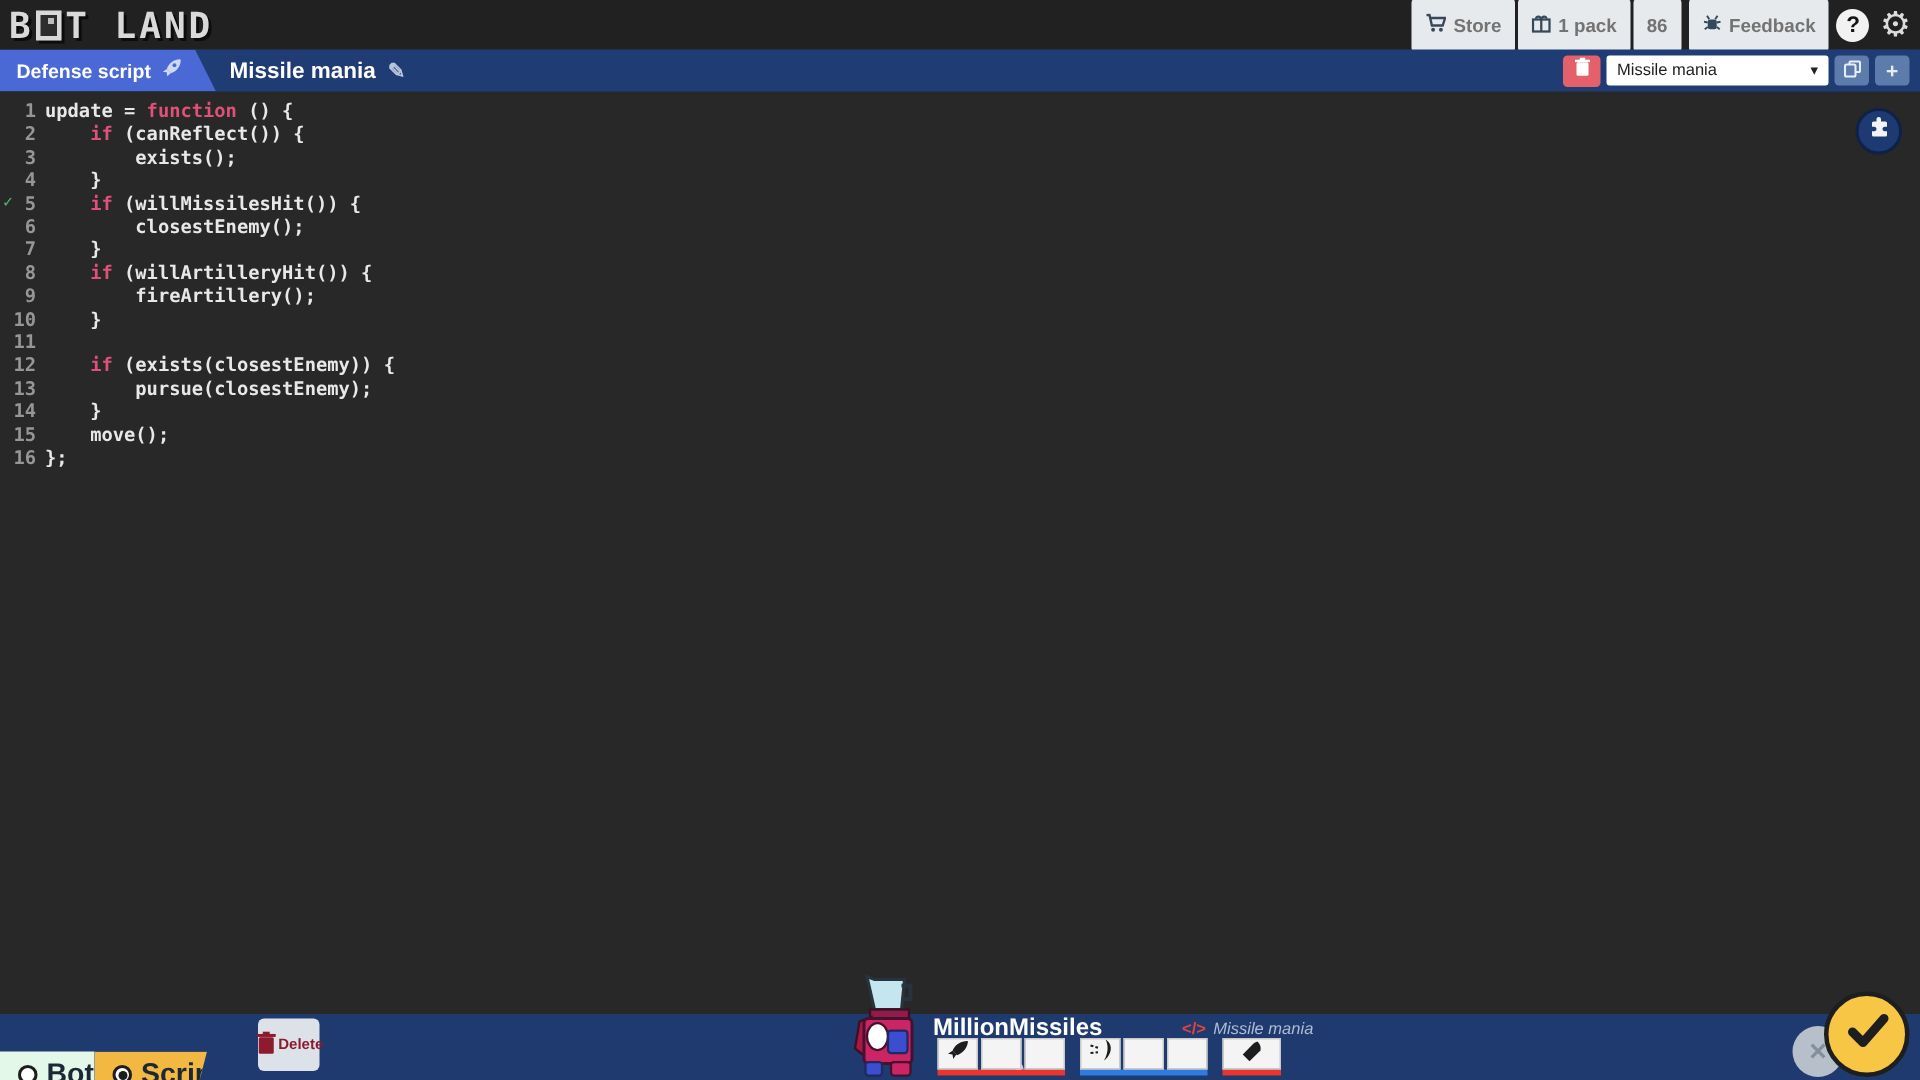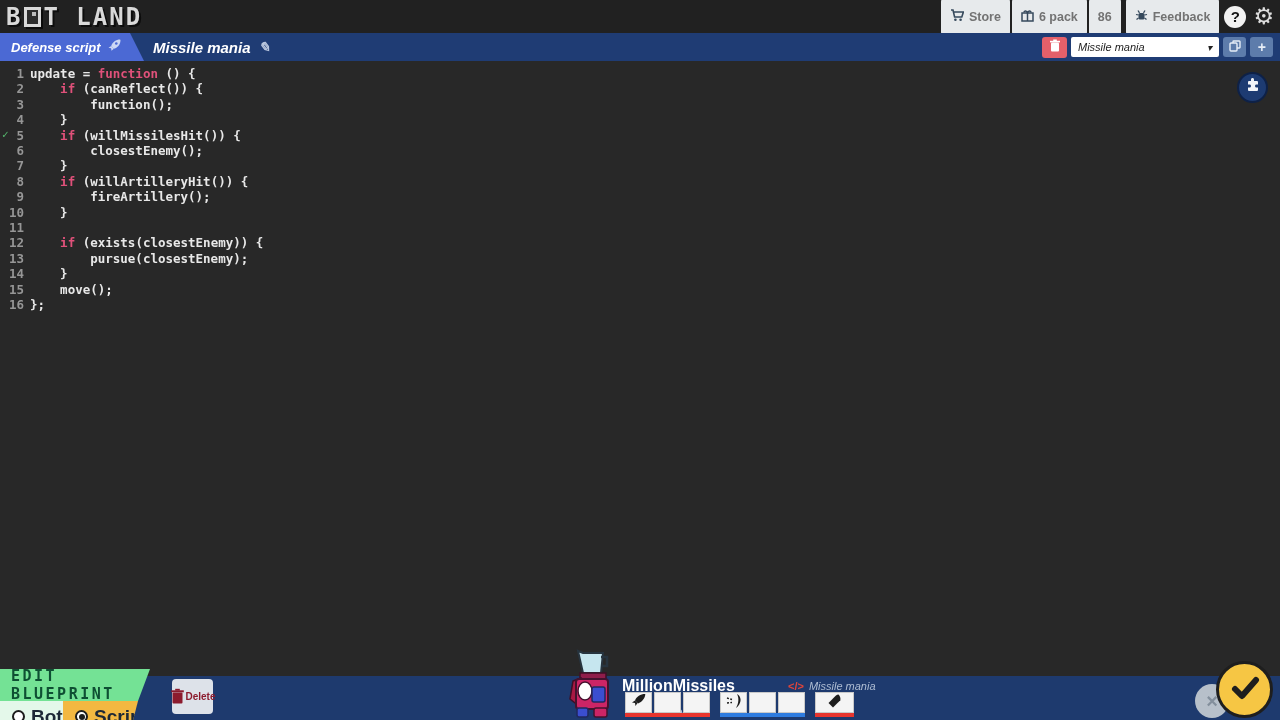--- a/index.html
+++ b/index.html
@@ -18,21 +18,21 @@
   .tb-right { display:flex; align-items:center; gap:5px; }
   .tb-btn { height:38px; background:#e7eaec; border-radius:4px; display:flex; align-items:center; gap:5px;
             padding:0 9px; font-weight:bold; font-size:12.5px; color:#737373; cursor:pointer; }
   .tb-group { display:flex; gap:2px; }
   .help-circle { width:22px; height:22px; border-radius:50%; background:#f2f2f2; color:#141414;
                  font-weight:900; font-size:15px; cursor:pointer; }
   .gear { color:#dcdcdc; font-size:23px; line-height:1; cursor:pointer; margin-left:2px; }
 
   
   .scriptbar { position:absolute; top:33px; left:0; width:1280px; height:30px; background:#1f3c74;
-               border-bottom:1px solid #10224a;font-style:italic; }
+               border-bottom:1px solid #10224a; }
   .tab { position:absolute; left:0; top:0; height:28px; width:144px; background:#4b69d4;
          clip-path:polygon(0 0, 130px 0, 144px 100%, 0 100%);
          display:flex; align-items:center; gap:6px; padding-left:11px;
          color:#fff; font-weight:bold; font-size:13px; cursor:pointer; }
   .script-title { position:absolute; left:153px; top:0; height:28px; display:flex; align-items:center; gap:8px;
                   color:#fff; font-size:15px; font-weight:600; }
   .pencil { color:#b9c6de; font-size:14px; cursor:pointer; }
   .sb-right { position:absolute; right:7px; top:3px; height:22px; display:flex; align-items:center; gap:4px; }
   .trash-btn { width:25px; height:21px; background:#e4606a; border-radius:3px; cursor:pointer; }
   .dropdown { width:148px; height:20px; background:#fff; border-radius:2px; font-size:11px; color:#1d1d1d;
@@ -114,21 +114,21 @@
         <span>Store</span>
       </div>
       <div class="tb-btn">
         <span>
           <svg width="13" height="13" viewBox="0 0 13 13">
               <rect x="1" y="4" width="11" height="8" fill="none" stroke="#36495c" stroke-width="1.5"></rect>
               <line x1="6.5" y1="4" x2="6.5" y2="12" stroke="#36495c" stroke-width="1.5"></line>
               <path d="M3 3.5c0-2 3-2 3.5 0.5C7 1.5 10 1.5 10 3.5" fill="none" stroke="#36495c" stroke-width="1.4"></path>
             </svg>
         </span>
-        <span>6 pack</span>
+        <span>1 pack</span>
       </div>
       <div class="tb-btn">
         <span>86</span>
       </div>
     </div>
     <div class="tb-btn">
       <span>
         <svg width="13" height="13" viewBox="0 0 13 13">
             <rect x="3.5" y="4" width="6" height="6.5" rx="1.5" fill="#36495c"></rect>
             <line x1="4.5" y1="3.8" x2="3" y2="1.5" stroke="#36495c" stroke-width="1.3"></line>
@@ -189,21 +189,21 @@
       <span>+</span>
     </div>
   </div>
 </div>
 
 <div class="editor">
   <span class="check-gutter">✓</span>
   <div id="code-lines">
       <div class="code-line"><span class="gutter">1</span><span><span class="p">update = </span><span class="k">function</span><span class="p"> () {</span></span></div>
       <div class="code-line"><span class="gutter">2</span><span><span class="p">    </span><span class="k">if</span><span class="p"> (canReflect()) {</span></span></div>
-      <div class="code-line"><span class="gutter">3</span><span><span class="p">        function();</span></span></div>
+      <div class="code-line"><span class="gutter">3</span><span><span class="p">        exists();</span></span></div>
       <div class="code-line"><span class="gutter">4</span><span><span class="p">    }</span></span></div>
       <div class="code-line"><span class="gutter">5</span><span><span class="p">    </span><span class="k">if</span><span class="p"> (willMissilesHit()) {</span></span></div>
       <div class="code-line"><span class="gutter">6</span><span><span class="p">        closestEnemy();</span></span></div>
       <div class="code-line"><span class="gutter">7</span><span><span class="p">    }</span></span></div>
       <div class="code-line"><span class="gutter">8</span><span><span class="p">    </span><span class="k">if</span><span class="p"> (willArtilleryHit()) {</span></span></div>
       <div class="code-line"><span class="gutter">9</span><span><span class="p">        fireArtillery();</span></span></div>
       <div class="code-line"><span class="gutter">10</span><span><span class="p">    }</span></span></div>
       <div class="code-line"><span class="gutter">11</span></div>
       <div class="code-line"><span class="gutter">12</span><span><span class="p">    </span><span class="k">if</span><span class="p"> (exists(closestEnemy)) {</span></span></div>
       <div class="code-line"><span class="gutter">13</span><span><span class="p">        pursue(closestEnemy);</span></span></div>
@@ -215,21 +215,20 @@
     <span>
       <svg width="17" height="17" viewBox="0 0 17 17">
           <path d="M7 2.5c0-1 .7-1.5 1.5-1.5S10 1.5 10 2.5V4h3a1 1 0 0 1 1 1v2.5h-1.5c-1 0-1.5.7-1.5 1.5s.5 1.5 1.5 1.5H14V13a1 1 0 0 1-1 1H5a1 1 0 0 1-1-1v-2.5h1.5c1 0 1.5-.7 1.5-1.5S6.5 7.5 5.5 7.5H4V5a1 1 0 0 1 1-1h2z" fill="#f2f4f8"></path>
         </svg>
     </span>
   </div>
 </div>
 
 <div class="bottombar">
 
-  <div class="bp-header">EDIT BLUEPRINT</div>
   <div class="bp-radios">
     <div class="bp-opt bp-bot">
       <span class="radio"></span>
       <span>Bot</span>
     </div>
     <div class="bp-opt bp-script">
       <span class="radio sel"></span>
       <span>Script</span>
     </div>
   </div>

